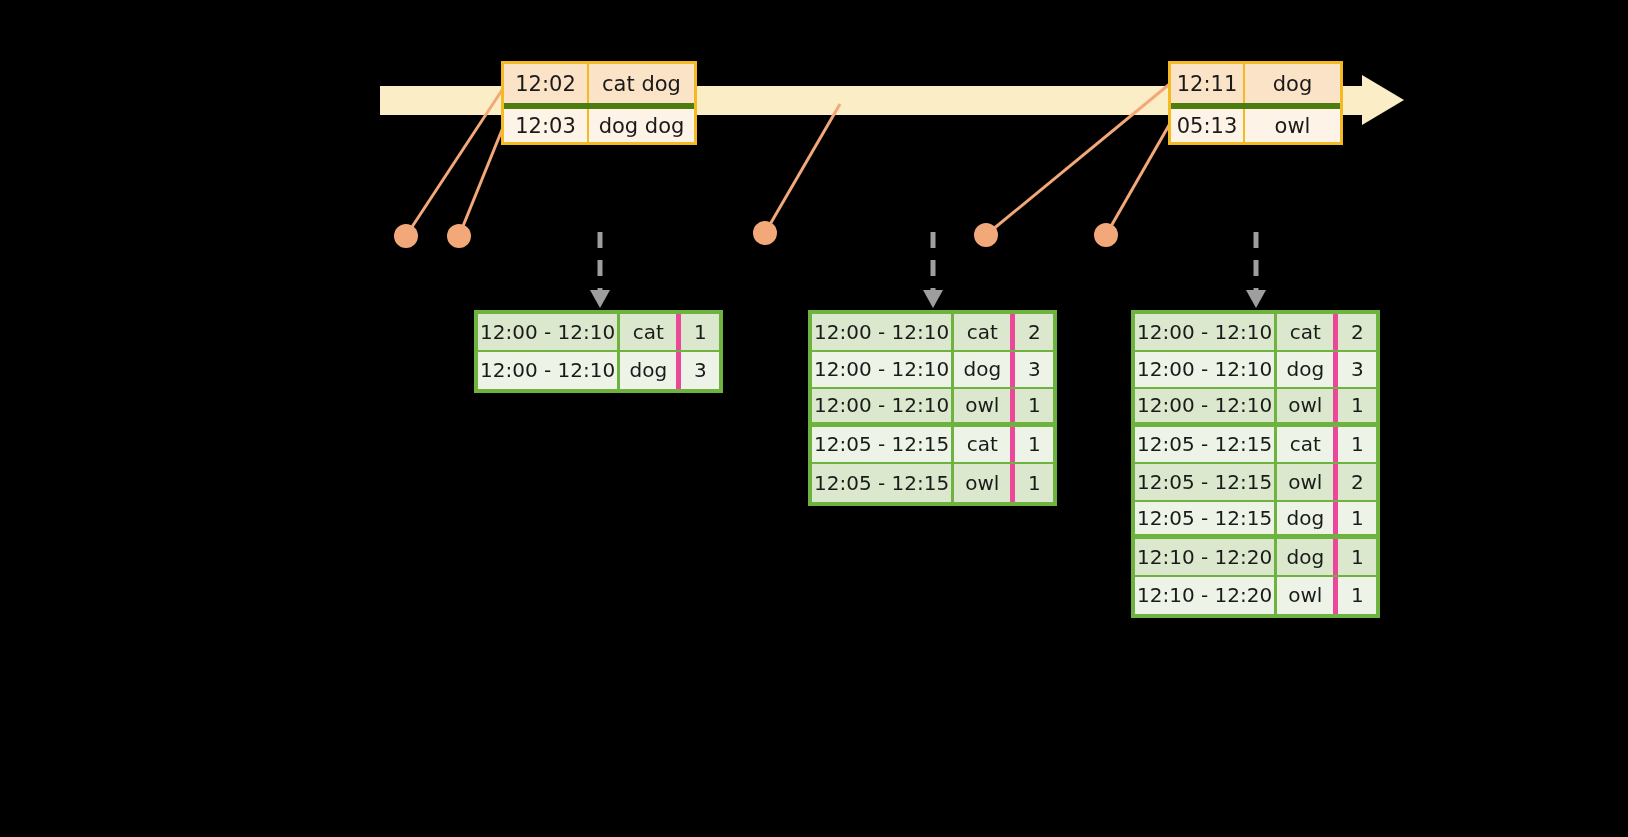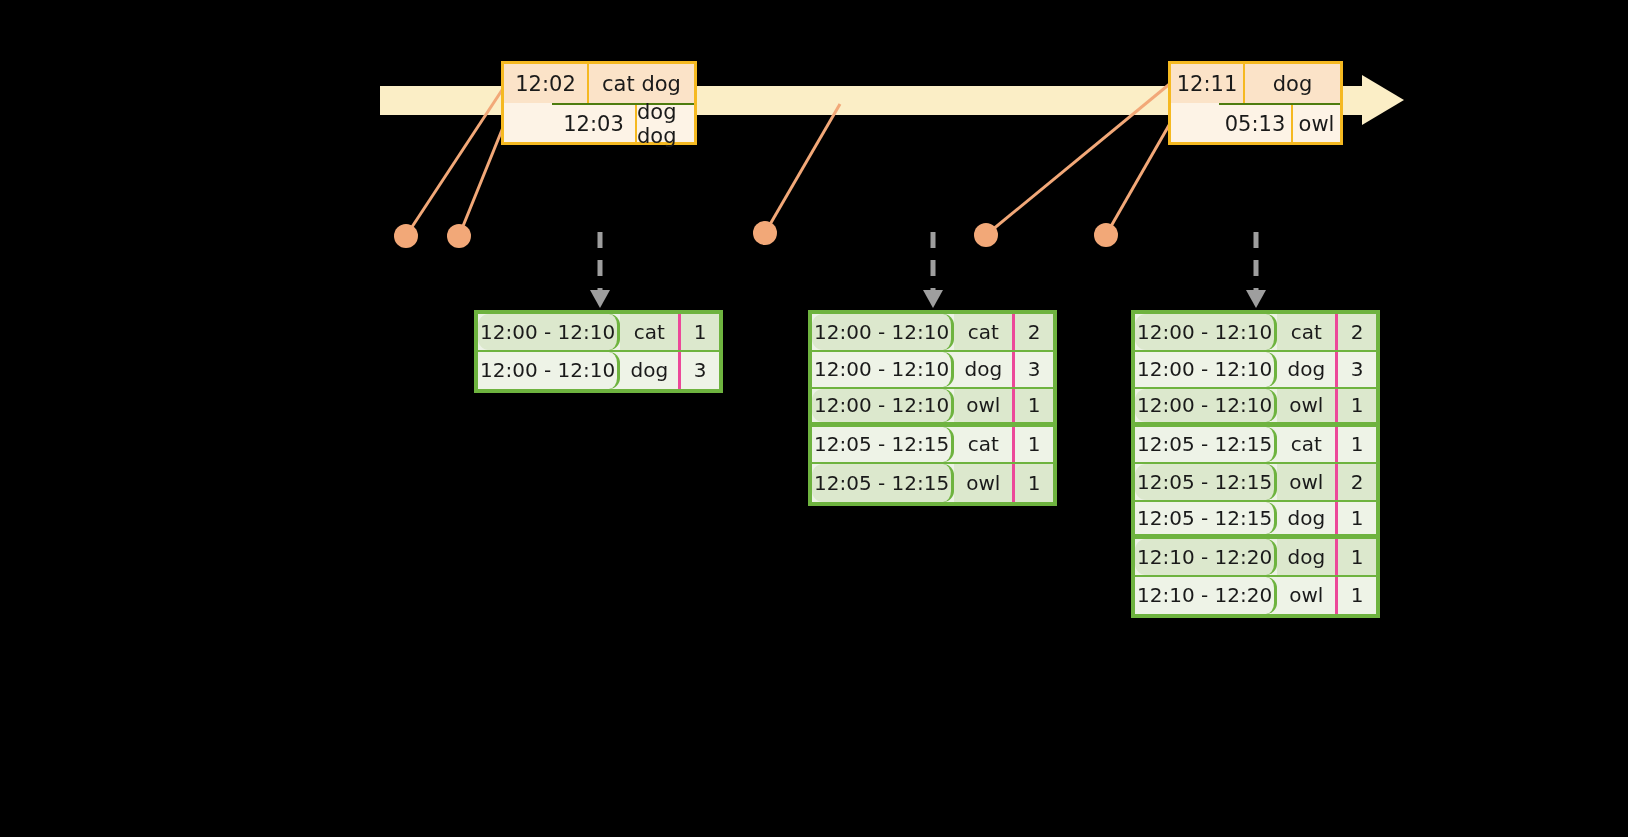--- a/index.html
+++ b/index.html
@@ -47,22 +47,21 @@
     display: flex;
     flex-direction: column;
     background: #fdf3e6;
   }
   .event-row {
     display: flex;
     height: 39px;
     box-sizing: border-box;
   }
   .event-row + .event-row {
-    border-top: 2px solid #4d7c0f;
-    margin-left: 48px;
+    border-top: 6px solid #4d7c0f;
   }
   .event-row.shade .event-time,
   .event-row.shade .event-words {
     background: #fbe3c8;
   }
   .event-time, .event-words {
     display: flex;
     align-items: center;
     justify-content: center;
     font-size: 21px;
@@ -112,25 +111,24 @@
     align-items: center;
     justify-content: center;
     font-size: 20px;
     color: #1a1a1a;
     box-sizing: border-box;
     background: #eef3e7;
   }
   .rt-window {
     width: 144px;
     border-right: 3px solid #6eb33f;
-    border-radius: 11px;
   }
   .rt-word {
     width: 62px;
-    border-right: 3px solid #ec4899;
+    border-right: 5px solid #ec4899;
   }
   .rt-count {
     width: 38px;
   }
   #result-table-0 { left: 474px;  top: 310px; width: 249px; }
   #result-table-1 { left: 808px;  top: 310px; width: 249px; }
   #result-table-2 { left: 1131px; top: 310px; width: 249px; }
 </style>
 </head>
 <body>

